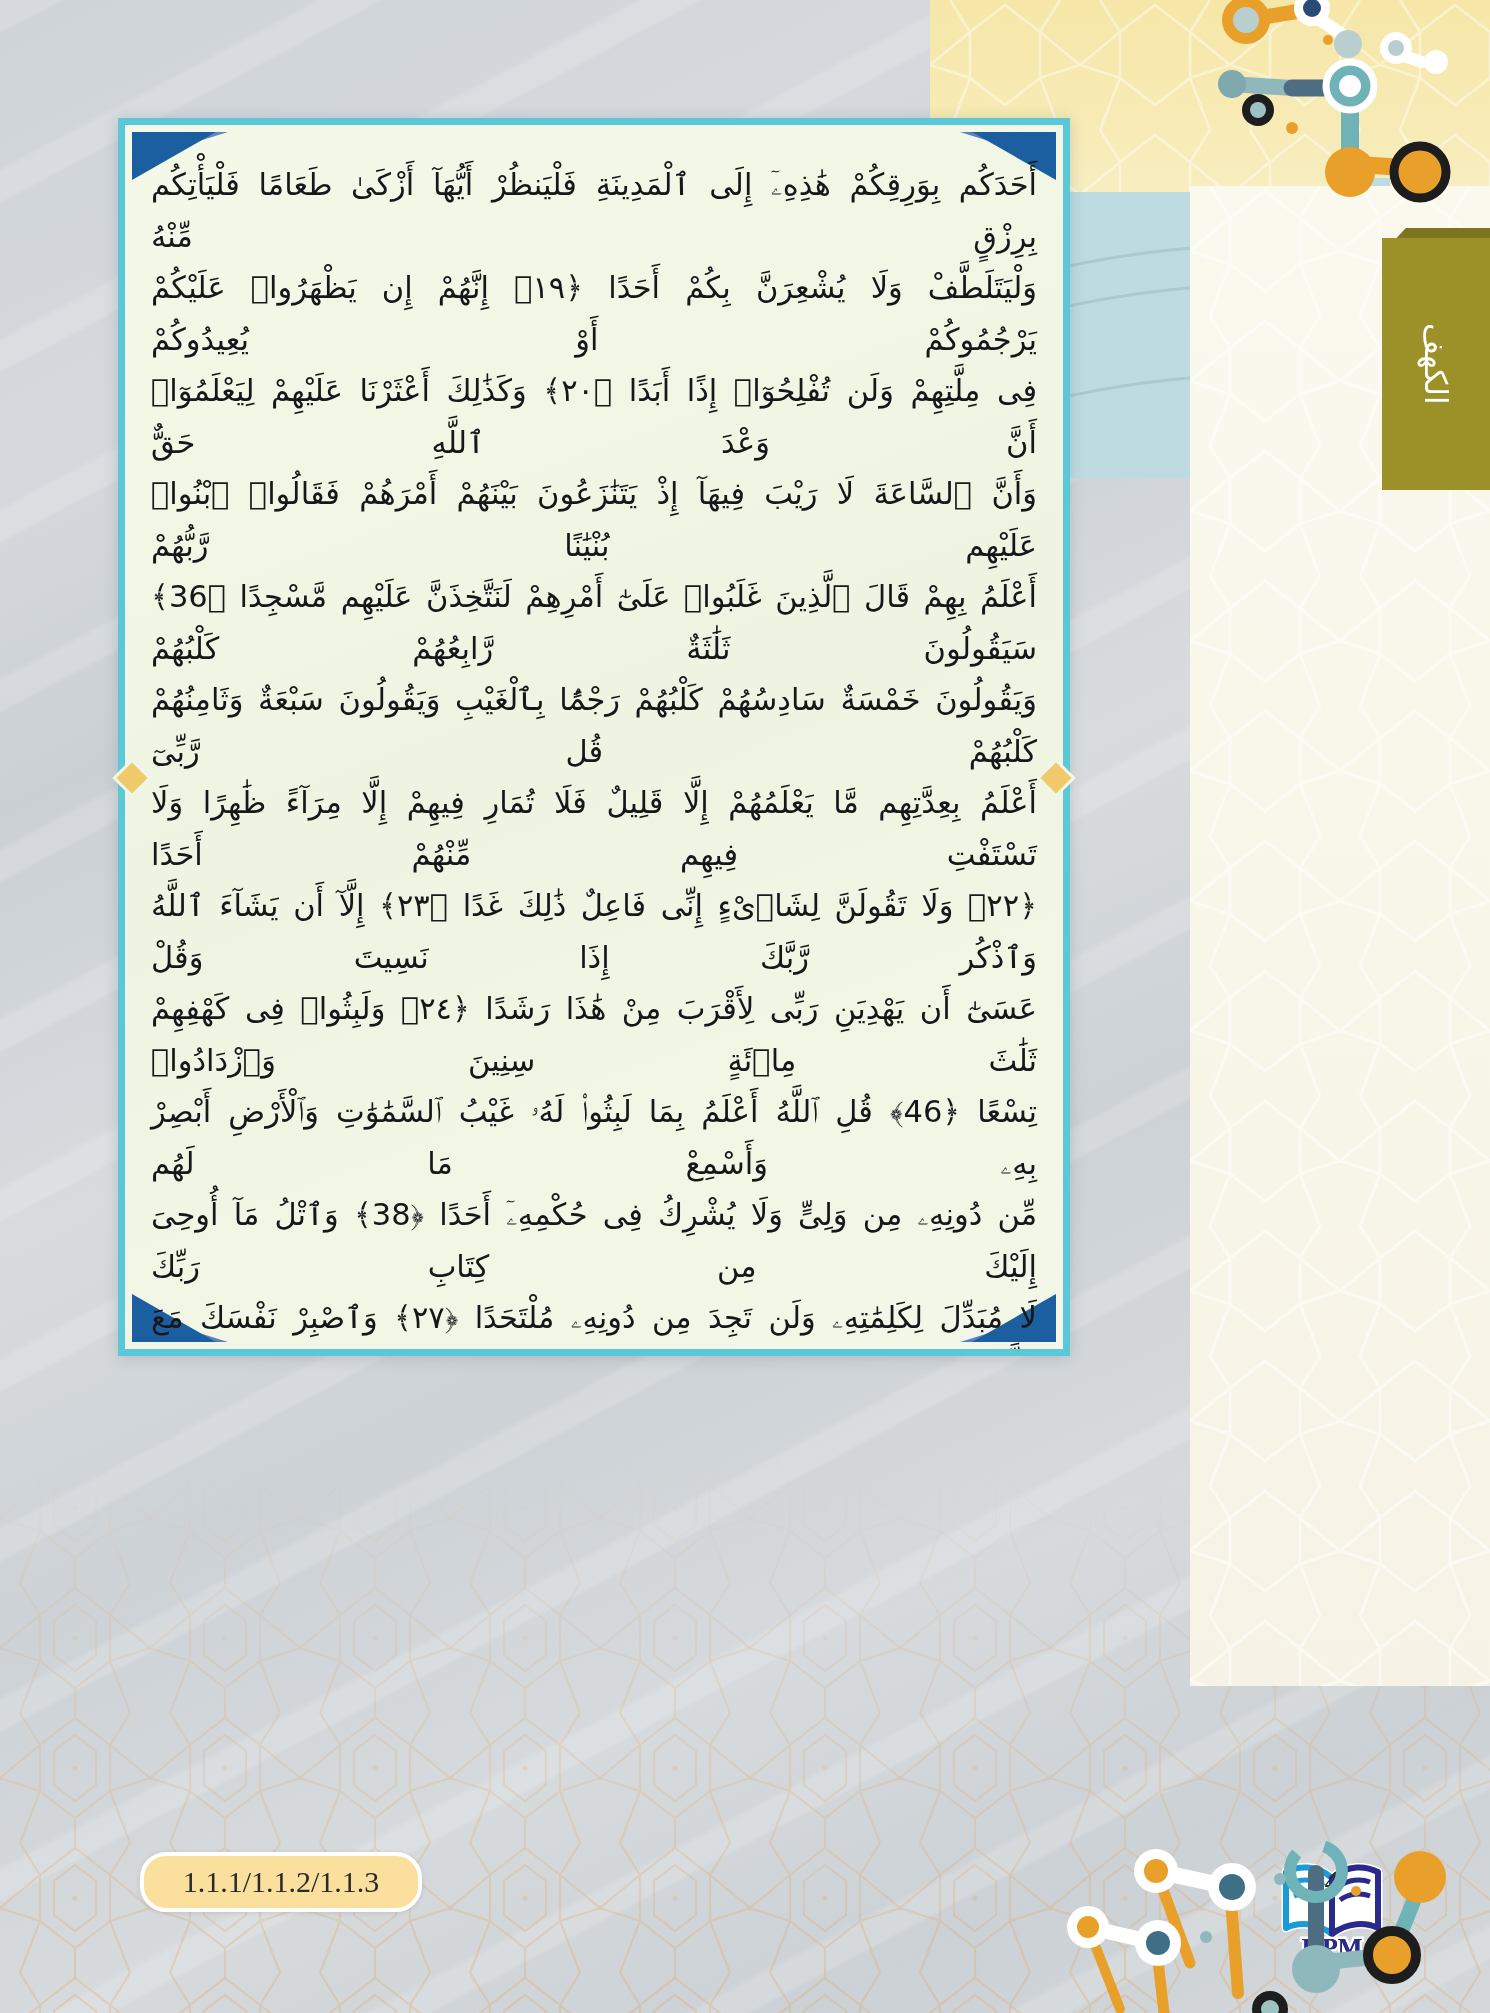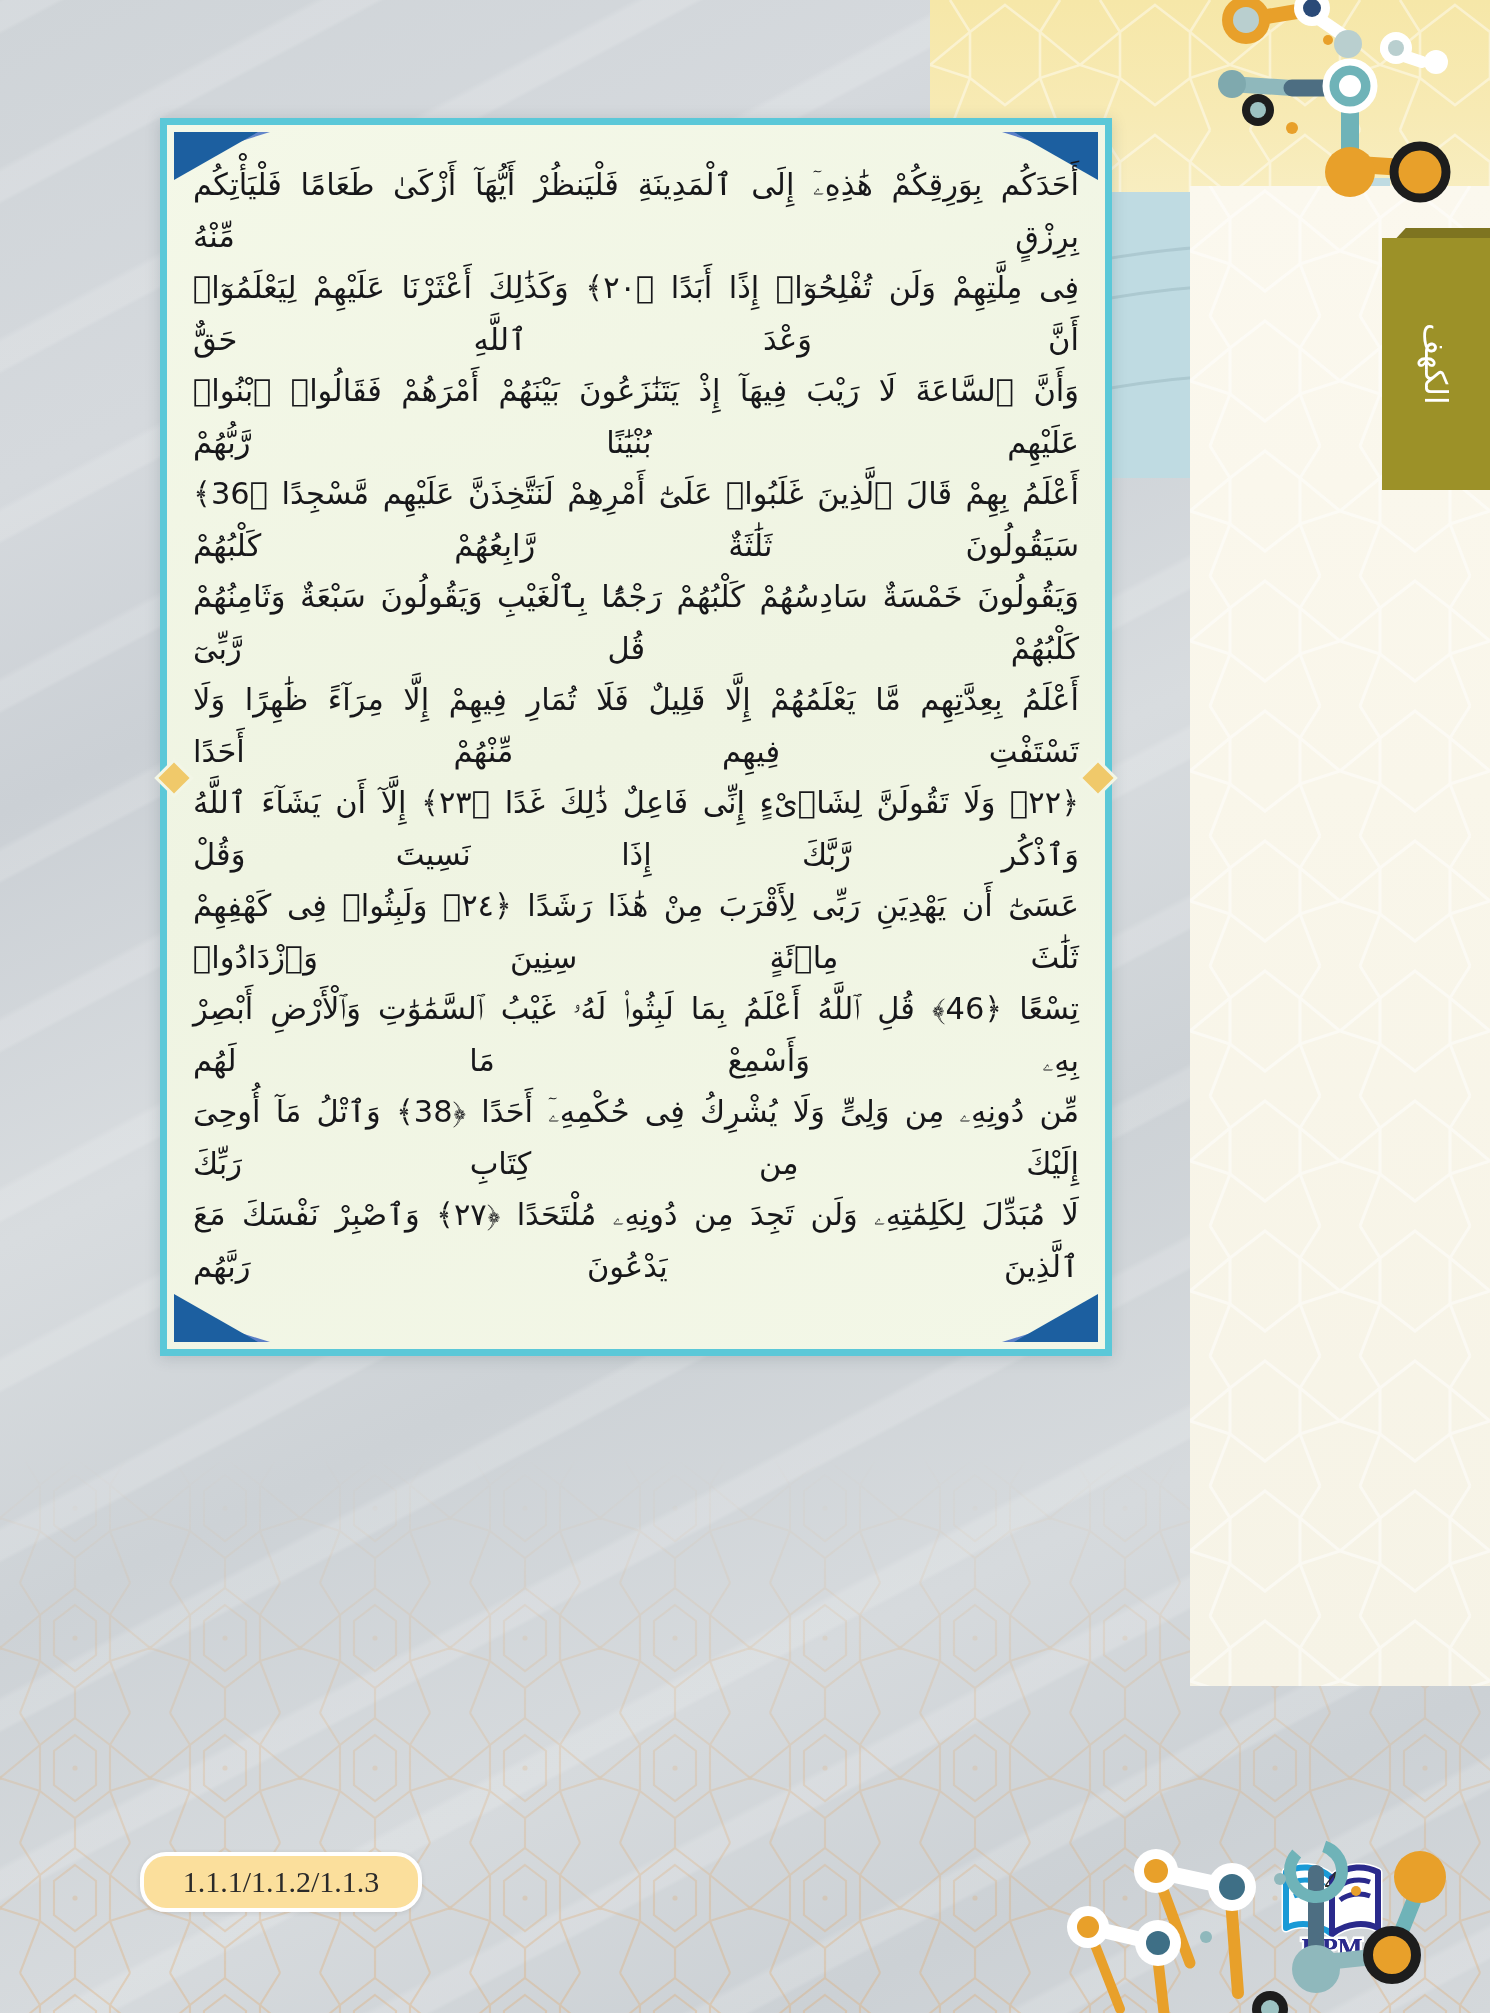--- a/index.html
+++ b/index.html
@@ -49,21 +49,20 @@
   }
   #bg-cream-geo{position:absolute;inset:0;opacity:.55;}
 
   
   #page-frame{
     position:absolute;left:118px;top:118px;width:952px;height:1238px;
     background:#f2f6e6;
     border:7px solid #5bc8d8;
     box-sizing:border-box;
     box-shadow:0 2px 14px rgba(40,60,70,.18);
-    margin-left:42px;
   }
   #page-inner{
     position:absolute;inset:0;
     background:linear-gradient(160deg,#f4f8e8 0%,#eff4e2 50%,#f3f7e7 100%);
     overflow:hidden;
   }
   #fold-tl-dark{
     position:absolute;left:7px;top:7px;
     width:0;height:0;border-top:48px solid #1c5fa0;border-right:84px solid transparent;
   }
@@ -266,20 +265,21 @@
     <div id="fold-tl-dark"></div>
     <div id="fold-tr-light"></div>
     <div id="fold-tr-dark"></div>
     <div id="fold-bl-light"></div>
     <div id="fold-bl-dark"></div>
     <div id="fold-br-light"></div>
     <div id="fold-br-dark"></div>
 
     <div id="quran-text">
       <div class="line">أَحَدَكُم بِوَرِقِكُمْ هَٰذِهِۦٓ إِلَى ٱلْمَدِينَةِ فَلْيَنظُرْ أَيُّهَآ أَزْكَىٰ طَعَامًا فَلْيَأْتِكُم بِرِزْقٍ مِّنْهُ</div>
+      <div class="line">وَلْيَتَلَطَّفْ وَلَا يُشْعِرَنَّ بِكُمْ أَحَدًا ﴿١٩﴾ إِنَّهُمْ إِن يَظْهَرُوا۟ عَلَيْكُمْ يَرْجُمُوكُمْ أَوْ يُعِيدُوكُمْ</div>
       <div class="line">فِى مِلَّتِهِمْ وَلَن تُفْلِحُوٓا۟ إِذًا أَبَدًا ﴿٢٠﴾ وَكَذَٰلِكَ أَعْثَرْنَا عَلَيْهِمْ لِيَعْلَمُوٓا۟ أَنَّ وَعْدَ ٱللَّهِ حَقٌّ</div>
       <div class="line">وَأَنَّ ٱلسَّاعَةَ لَا رَيْبَ فِيهَآ إِذْ يَتَنَٰزَعُونَ بَيْنَهُمْ أَمْرَهُمْ فَقَالُوا۟ ٱبْنُوا۟ عَلَيْهِم بُنْيَٰنًا رَّبُّهُمْ</div>
       <div class="line">أَعْلَمُ بِهِمْ قَالَ ٱلَّذِينَ غَلَبُوا۟ عَلَىٰٓ أَمْرِهِمْ لَنَتَّخِذَنَّ عَلَيْهِم مَّسْجِدًا ﴿36﴾ سَيَقُولُونَ ثَلَٰثَةٌ رَّابِعُهُمْ كَلْبُهُمْ</div>
       <div class="line">وَيَقُولُونَ خَمْسَةٌ سَادِسُهُمْ كَلْبُهُمْ رَجْمًۢا بِٱلْغَيْبِ وَيَقُولُونَ سَبْعَةٌ وَثَامِنُهُمْ كَلْبُهُمْ قُل رَّبِّىٓ</div>
       <div class="line">أَعْلَمُ بِعِدَّتِهِم مَّا يَعْلَمُهُمْ إِلَّا قَلِيلٌ فَلَا تُمَارِ فِيهِمْ إِلَّا مِرَآءً ظَٰهِرًا وَلَا تَسْتَفْتِ فِيهِم مِّنْهُمْ أَحَدًا</div>
       <div class="line">﴿٢٢﴾ وَلَا تَقُولَنَّ لِشَا۟ىْءٍ إِنِّى فَاعِلٌ ذَٰلِكَ غَدًا ﴿٢٣﴾ إِلَّآ أَن يَشَآءَ ٱللَّهُ وَٱذْكُر رَّبَّكَ إِذَا نَسِيتَ وَقُلْ</div>
       <div class="line">عَسَىٰٓ أَن يَهْدِيَنِ رَبِّى لِأَقْرَبَ مِنْ هَٰذَا رَشَدًا ﴿٢٤﴾ وَلَبِثُوا۟ فِى كَهْفِهِمْ ثَلَٰثَ مِا۟ئَةٍ سِنِينَ وَٱزْدَادُوا۟</div>
       <div class="line">تِسْعًا ﴿46﴾ قُلِ ٱللَّهُ أَعْلَمُ بِمَا لَبِثُوا۟ لَهُۥ غَيْبُ ٱلسَّمَٰوَٰتِ وَٱلْأَرْضِ أَبْصِرْ بِهِۦ وَأَسْمِعْ مَا لَهُم</div>
       <div class="line">مِّن دُونِهِۦ مِن وَلِىٍّ وَلَا يُشْرِكُ فِى حُكْمِهِۦٓ أَحَدًا ﴿38﴾ وَٱتْلُ مَآ أُوحِىَ إِلَيْكَ مِن كِتَابِ رَبِّكَ</div>
       <div class="line">لَا مُبَدِّلَ لِكَلِمَٰتِهِۦ وَلَن تَجِدَ مِن دُونِهِۦ مُلْتَحَدًا ﴿٢٧﴾ وَٱصْبِرْ نَفْسَكَ مَعَ ٱلَّذِينَ يَدْعُونَ رَبَّهُم</div>

